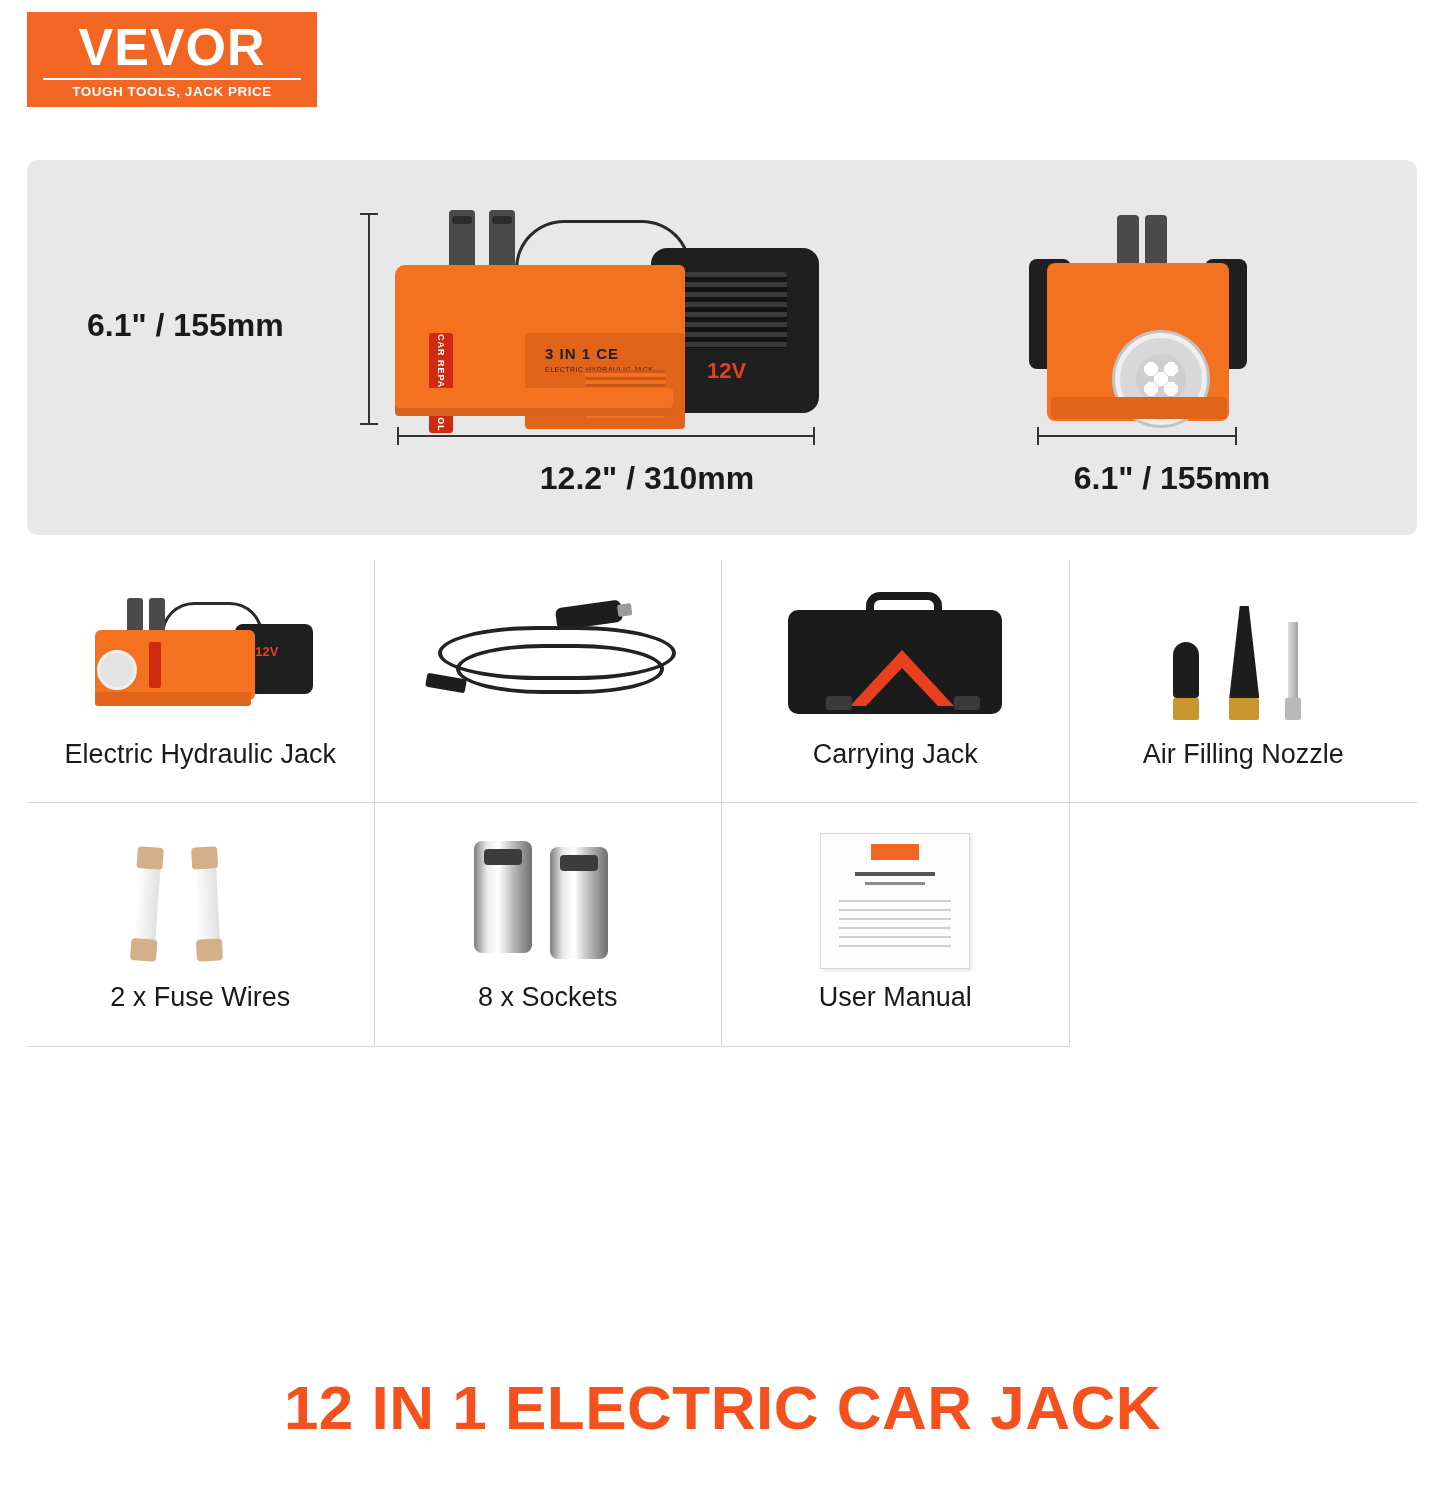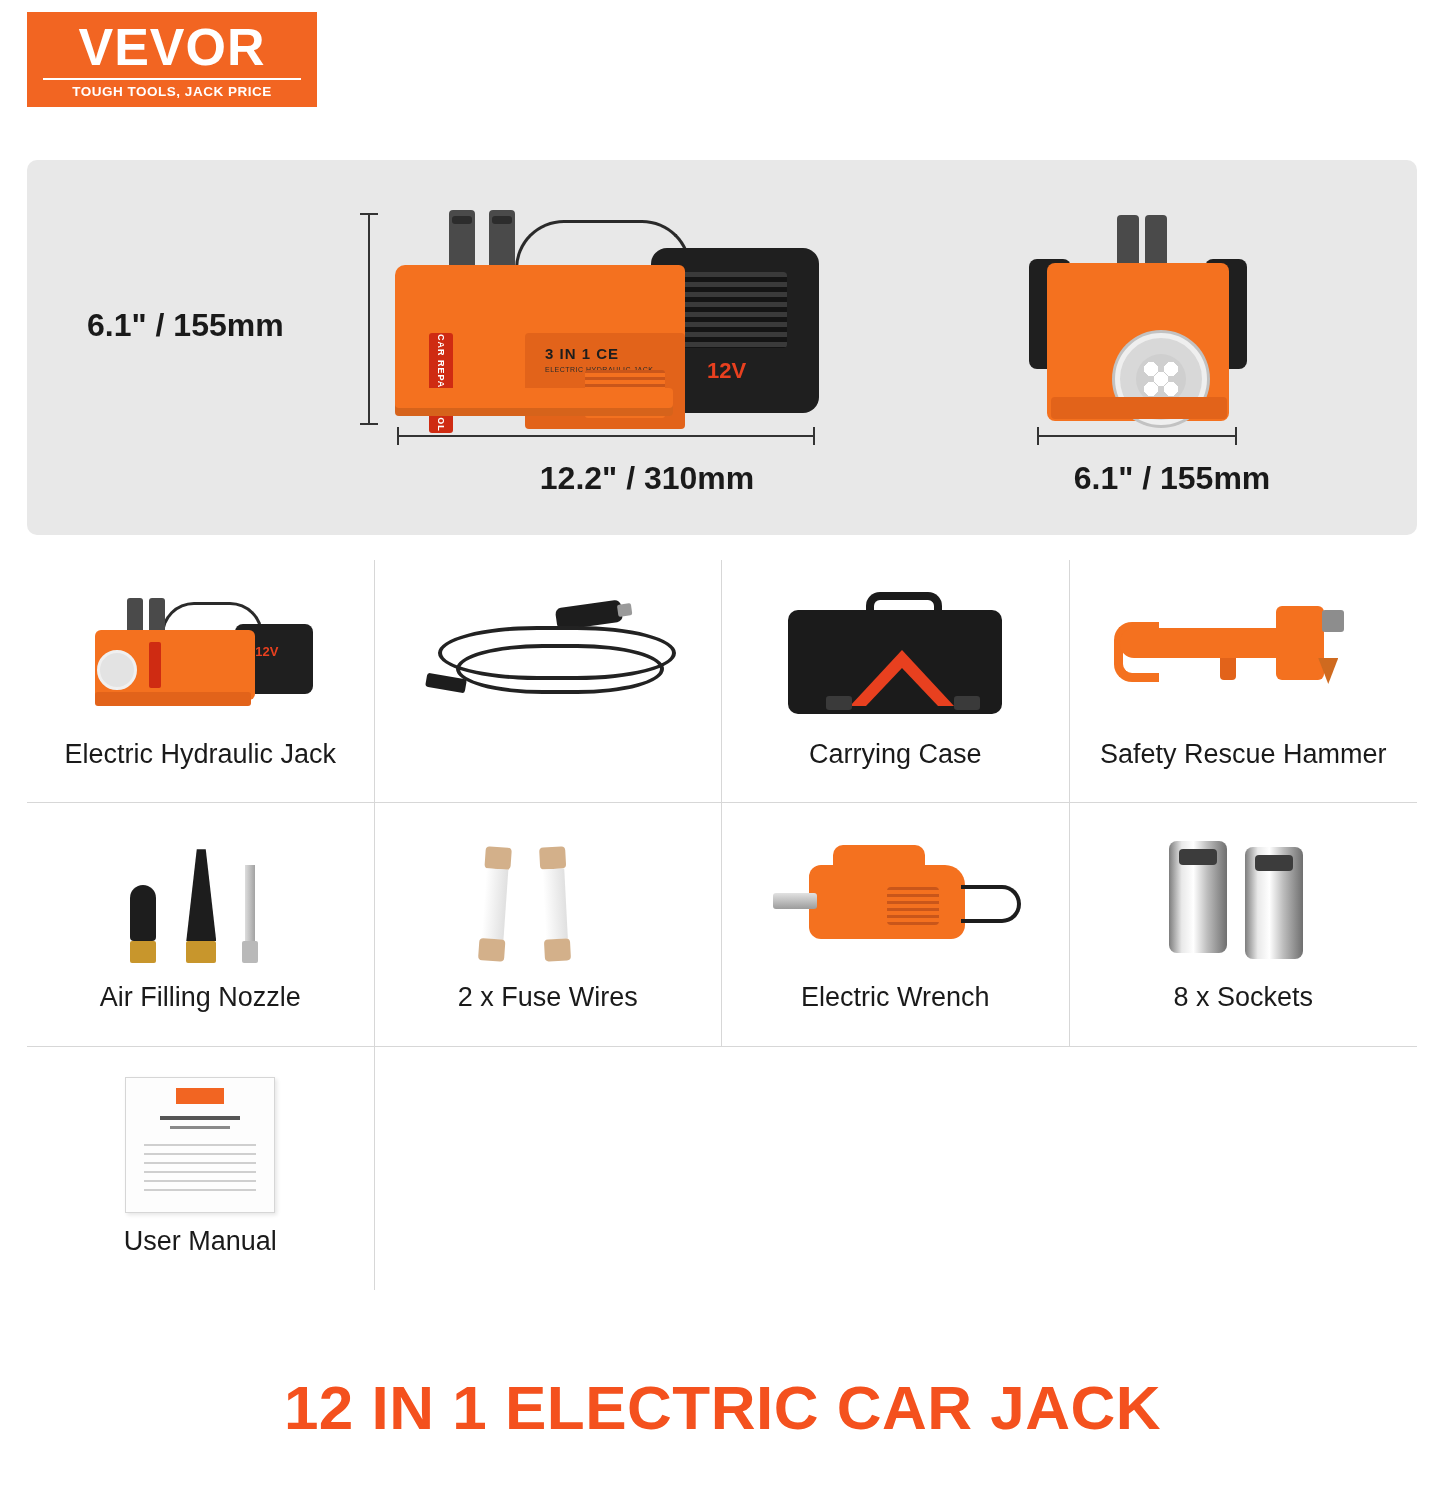--- a/index.html
+++ b/index.html
@@ -583,36 +583,23 @@
     <div class="cell-art">
       <div class="art-case">
         <div class="case-handle"></div>
         <div class="case-box">
           <div class="case-tri"></div>
           <div class="case-latch l1"></div>
           <div class="case-latch l2"></div>
         </div>
       </div>
     </div>
-    <div class="cell-label">Carrying Case</div>
-  </div>
-
-  <div class="cell">
-    <div class="cell-art">
-      <div class="art-hammer">
-        <div class="hm-hook"></div>
-        <div class="hm-handle"></div>
-        <div class="hm-blade"></div>
-        <div class="hm-head"></div>
-        <div class="hm-tip"></div>
-        <div class="hm-tip2"></div>
-      </div>
-    </div>
-    <div class="cell-label">Safety Rescue Hammer</div>
-  </div>
+    <div class="cell-label">Carrying Jack</div>
+  </div>
+
 
 
   <div class="cell">
     <div class="cell-art">
       <div class="art-nozzle">
         <div class="nz nz-a">
             <div class="tip"></div>
             <div class="brass"></div>
           </div>
         <div class="nz nz-b">
@@ -640,32 +627,20 @@
         <div class="fz f2">
             <div class="cap"></div>
             <div class="tube"></div>
             <div class="cap"></div>
           </div>
       </div>
     </div>
     <div class="cell-label">2 x Fuse Wires</div>
   </div>
 
-  <div class="cell">
-    <div class="cell-art">
-      <div class="art-wrench">
-        <div class="wr-top"></div>
-        <div class="wr-body"></div>
-        <div class="wr-grill"></div>
-        <div class="wr-shaft"></div>
-        <div class="wr-cord"></div>
-      </div>
-    </div>
-    <div class="cell-label">Electric Wrench</div>
-  </div>
 
   <div class="cell">
     <div class="cell-art">
       <div class="art-socket">
         <div class="sk s1"></div>
         <div class="sk s2"></div>
       </div>
     </div>
     <div class="cell-label">8 x Sockets</div>
   </div>

